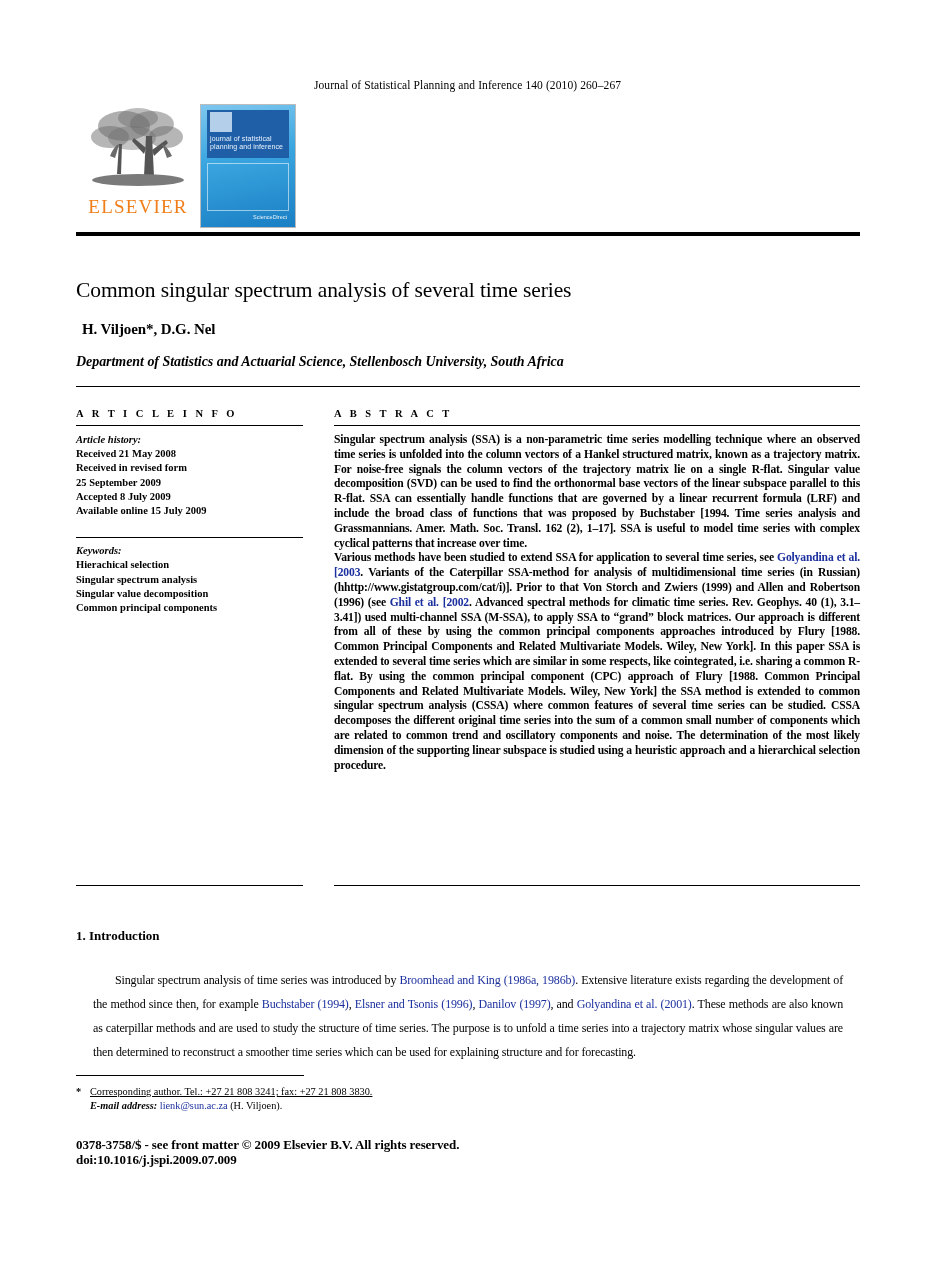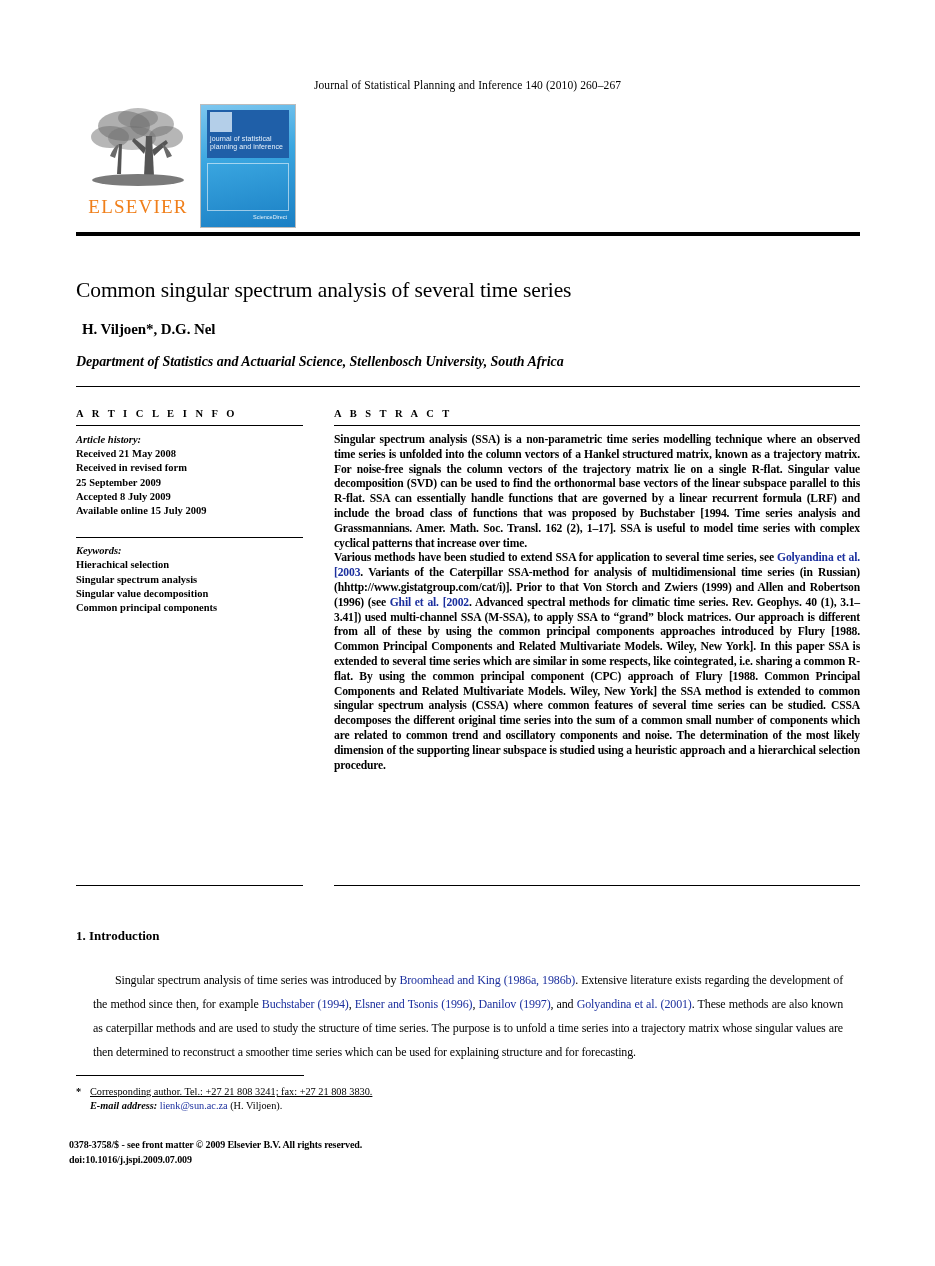--- a/index.html
+++ b/index.html
@@ -316,23 +316,23 @@
     flex: 0 0 14px;
     font-weight: bold;
   }
   .fn-text { flex: 1 1 auto; text-decoration: underline; }
   .fn-indent { padding-left: 14px; }
   .fn-italic { font-style: italic; font-weight: bold; }
   .email-link { color: #1b2f9e; }
 
   .imprint {
     position: absolute;
-    left: 69px;
+    left: 76px;
     top: 1138px;
-    font-size: 10px;
+    font-size: 13px;
     font-weight: bold;
     line-height: 14.5px;
     letter-spacing: -0.1px;
   }
 </style>
 </head>
 <body>
 
 <div class="page">
 

